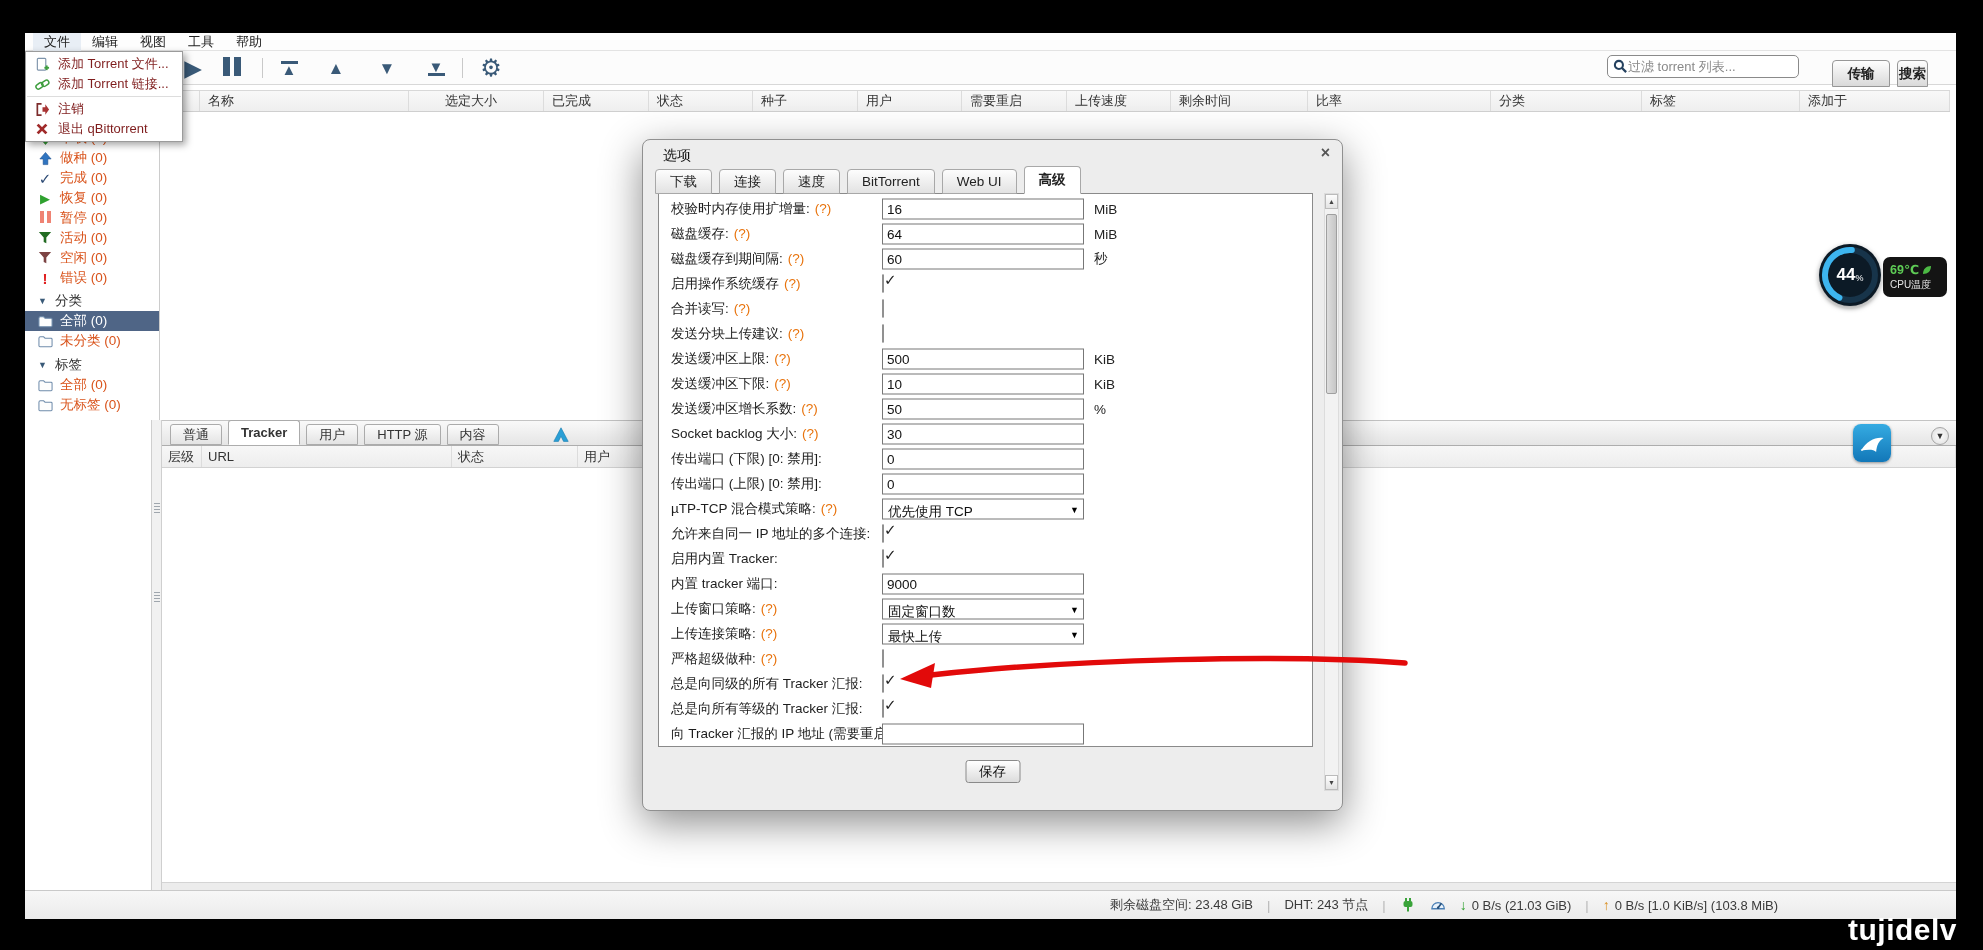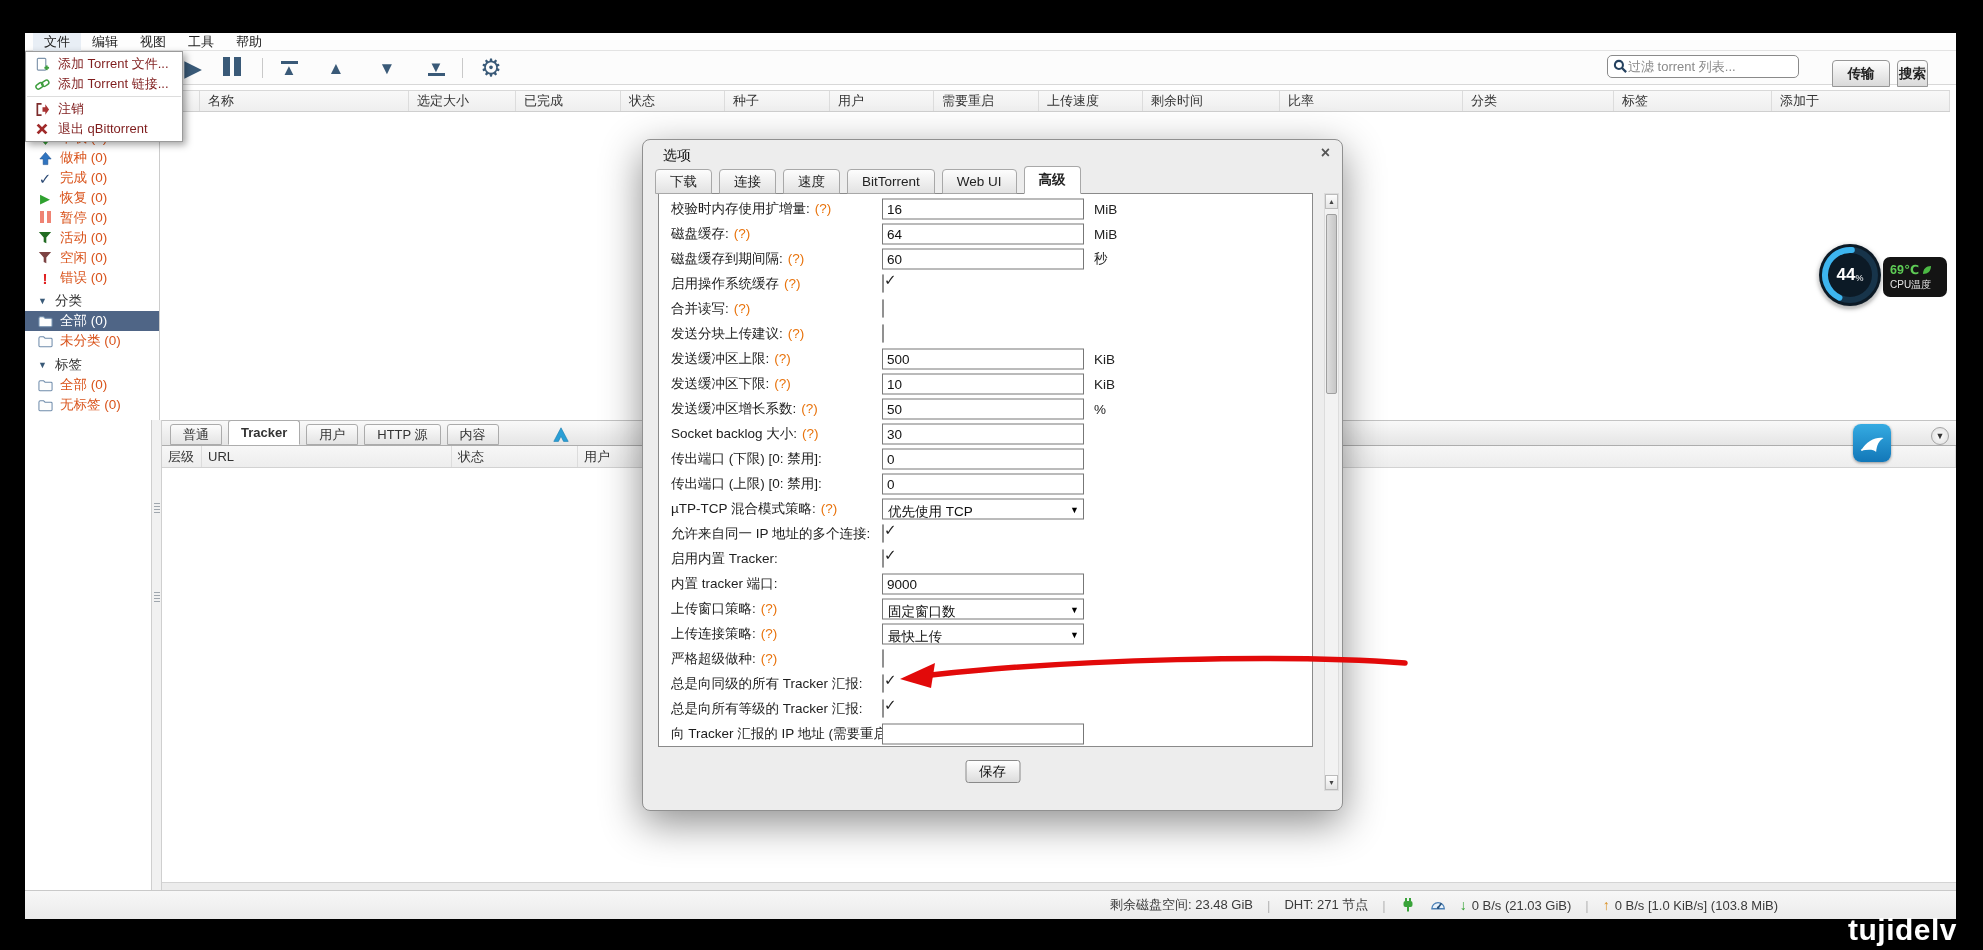--- a/index.html
+++ b/index.html
@@ -203,21 +203,21 @@
         </svg>
     </span>
     <input placeholder="过滤 torrent 列表..." style="">
   </div>
   <div class="vtab" style="left:1807px;width:58px">传输</div>
   <div class="vtab" style="left:1872px;width:31px">搜索</div>
 
   <div class="theader" id="theader">
       <div class="thcell" style="width: 40px;"></div>
       <div class="thcell" style="width: 209px;">名称</div>
-      <div class="thcell" style="width: 107px;">选定大小</div>
+      <div class="thcell" style="width: 107px; margin-left: 28px;">选定大小</div>
       <div class="thcell" style="width: 105px;">已完成</div>
       <div class="thcell" style="width: 104px;">状态</div>
       <div class="thcell" style="width: 105px;">种子</div>
       <div class="thcell" style="width: 104px;">用户</div>
       <div class="thcell" style="width: 105px;">需要重启</div>
       <div class="thcell" style="width: 104px;">上传速度</div>
       <div class="thcell" style="width: 137px;">剩余时间</div>
       <div class="thcell" style="width: 183px;">比率</div>
       <div class="thcell" style="width: 151px;">分类</div>
       <div class="thcell" style="width: 158px;">标签</div>
@@ -350,21 +350,21 @@
         <div class="phcell" style="width: 120px;">用户</div>
         <div class="phcell" style="flex: 1 1 0%;"></div>
       </div>
     <div class="pbody"></div>
     <div class="hscroll"></div>
   </div>
 
   <div class="statusbar">
     <span>剩余磁盘空间:  23.48 GiB</span>
     <span class="ssep">|</span>
-    <span>DHT: 271 节点</span>
+    <span>DHT: 243 节点</span>
     <span class="ssep">|</span>
     <span class="ic">
       <svg width="16" height="16" viewBox="0 0 16 16">
           <line x1="6" y1="1" x2="6" y2="4" stroke="#3aa33a" stroke-width="2"></line>
           <line x1="10" y1="1" x2="10" y2="4" stroke="#3aa33a" stroke-width="2"></line>
           <rect x="3.5" y="4" width="9" height="6" rx="2" fill="#3aa33a"></rect>
           <line x1="8" y1="10" x2="8" y2="14.5" stroke="#3aa33a" stroke-width="2"></line>
         </svg>
     </span>
     <span class="ic">

